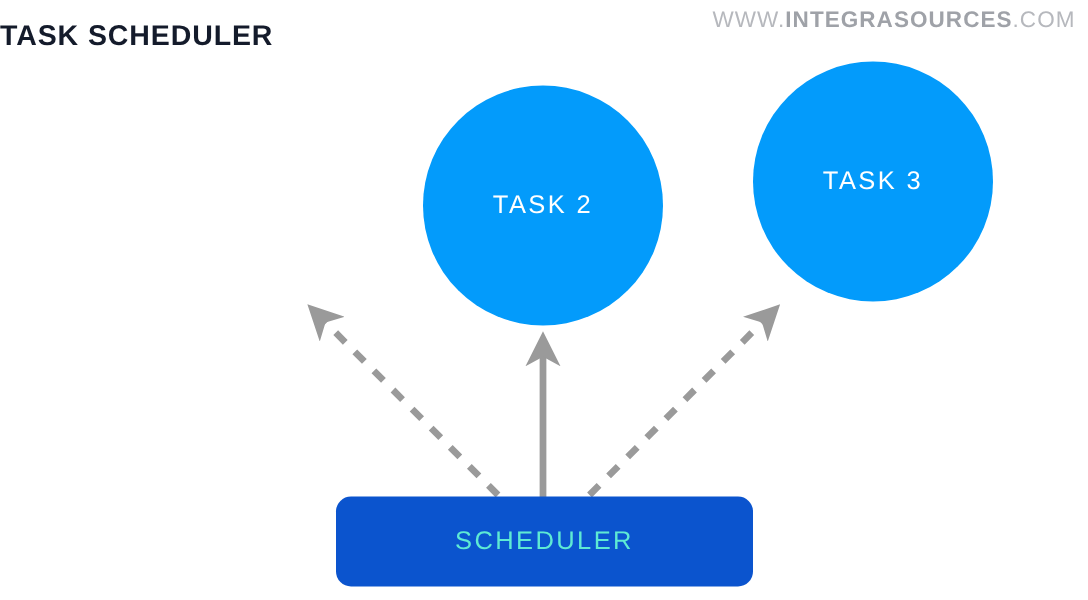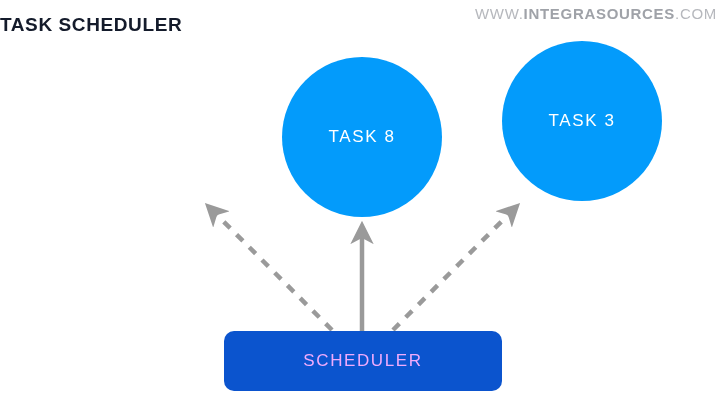--- a/index.html
+++ b/index.html
@@ -87,21 +87,21 @@
     top: 331px;
     width: 278px;
     height: 60px;
     border-radius: 10px;
     background: #0b54ce;
     display: flex;
     align-items: center;
     justify-content: center;
   }
   #scheduler-label {
-    color: #f0abfc;
+    color: #5eead4;
     font-size: 17px;
     font-weight: 300;
     letter-spacing: 1.6px;
     white-space: nowrap;
   }
 </style>
 </head>
 <body>
 
 <div id="canvas">
@@ -120,21 +120,21 @@
     </defs>
 
     <line x1="332" y1="330" x2="210" y2="208" stroke="#9a9a9a" stroke-width="4.5" stroke-dasharray="9 9" stroke-linecap="butt" marker-end="url(#arrowhead-gray)"></line>
 
     <line x1="362" y1="332" x2="362" y2="228" stroke="#9a9a9a" stroke-width="4.5" stroke-linecap="butt" marker-end="url(#arrowhead-gray)"></line>
 
     <line x1="393" y1="330" x2="515" y2="208" stroke="#9a9a9a" stroke-width="4.5" stroke-dasharray="9 9" stroke-linecap="butt" marker-end="url(#arrowhead-gray)"></line>
   </svg>
 
   <div class="task-node" id="task-node-1">
-    <span class="task-label">TASK 8</span>
+    <span class="task-label">TASK 2</span>
   </div>
   <div class="task-node" id="task-node-2">
     <span class="task-label">TASK 3</span>
   </div>
 
   <div id="scheduler-box">
     <span id="scheduler-label">SCHEDULER</span>
   </div>
 
 </div>

